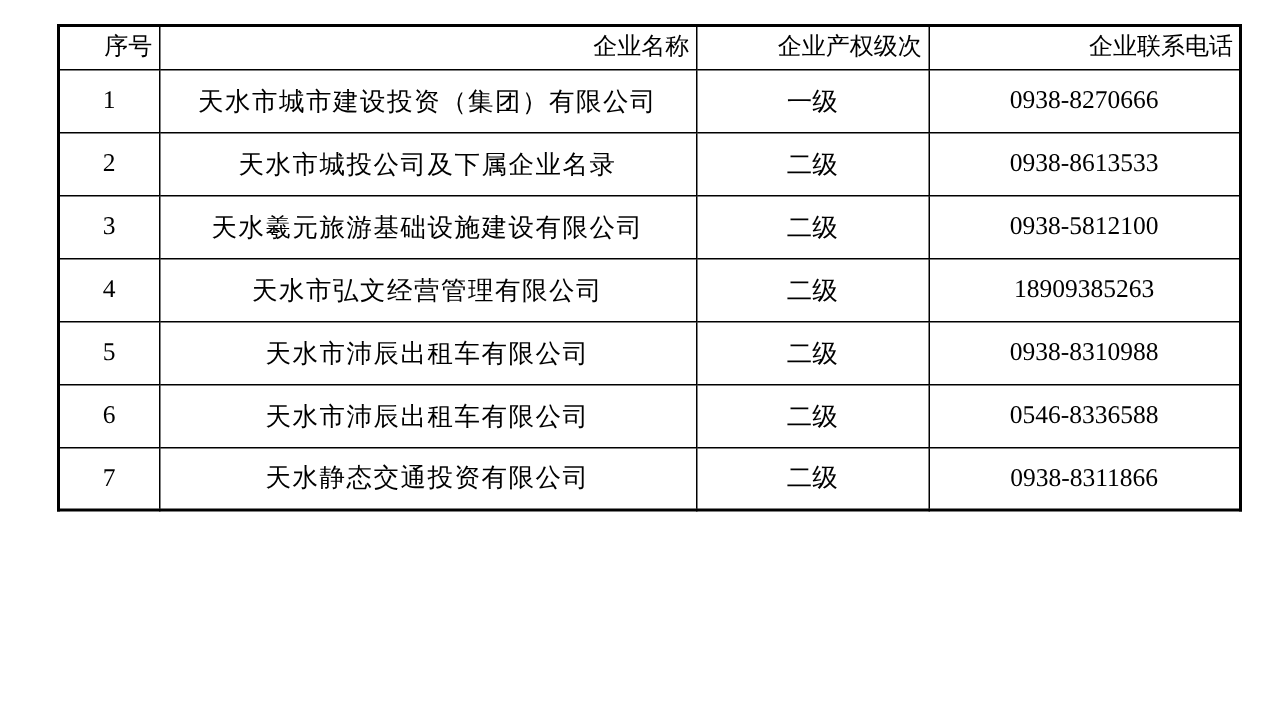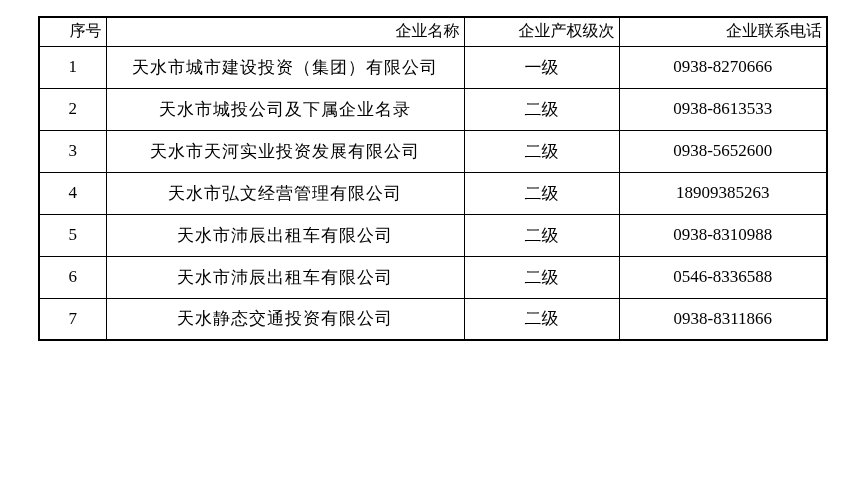--- a/index.html
+++ b/index.html
@@ -81,23 +81,23 @@
           <td class="col-phone cell-phone">0938-8270666</td>
         </tr>
         <tr>
           <td class="col-index cell-index">2</td>
           <td class="col-name cell-name">天水市城投公司及下属企业名录</td>
           <td class="col-level cell-level">二级</td>
           <td class="col-phone cell-phone">0938-8613533</td>
         </tr>
         <tr>
           <td class="col-index cell-index">3</td>
-          <td class="col-name cell-name">天水市天河实业投资发展有限公司</td>
+          <td class="col-name cell-name">天水羲元旅游基础设施建设有限公司</td>
           <td class="col-level cell-level">二级</td>
-          <td class="col-phone cell-phone">0938-5652600</td>
+          <td class="col-phone cell-phone">0938-5812100</td>
         </tr>
         <tr>
           <td class="col-index cell-index">4</td>
           <td class="col-name cell-name">天水市弘文经营管理有限公司</td>
           <td class="col-level cell-level">二级</td>
           <td class="col-phone cell-phone">18909385263</td>
         </tr>
         <tr>
           <td class="col-index cell-index">5</td>
           <td class="col-name cell-name">天水市沛辰出租车有限公司</td>

